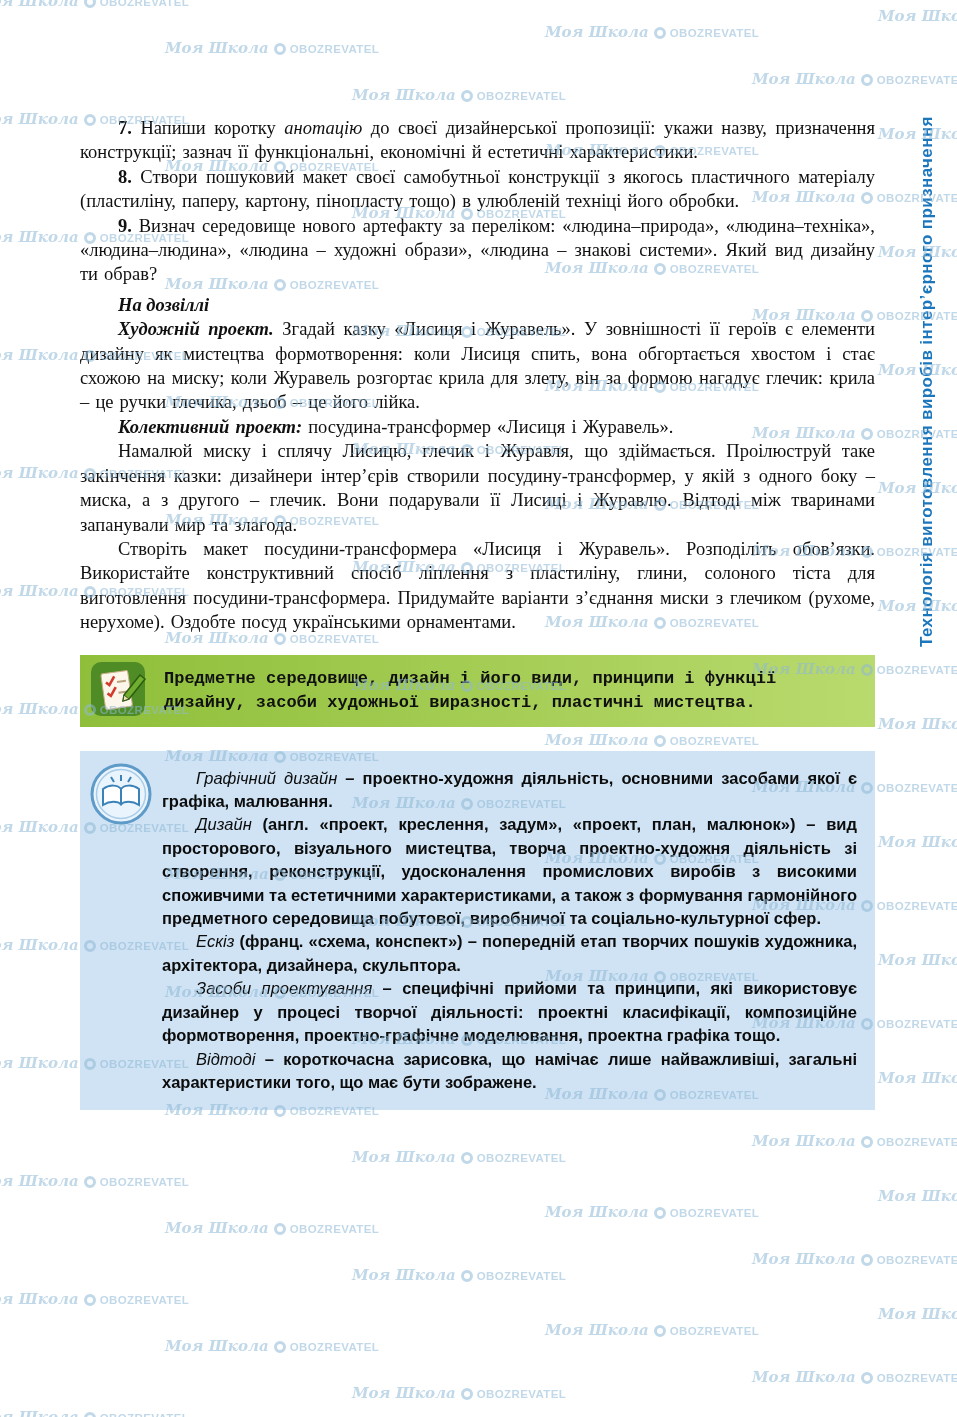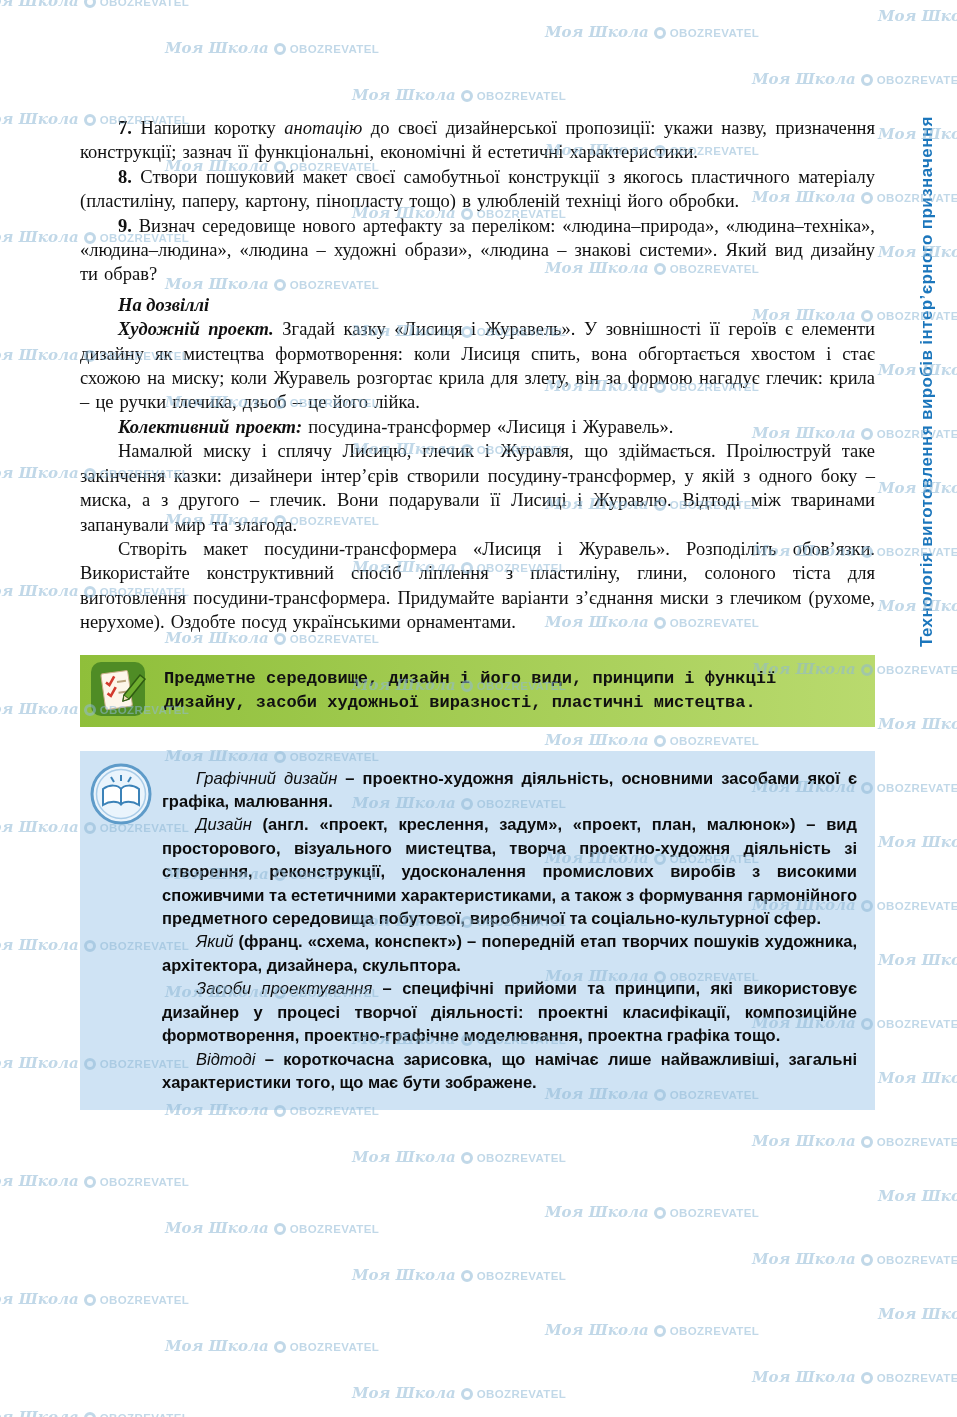--- a/index.html
+++ b/index.html
@@ -121,21 +121,21 @@
           <circle cx="31" cy="31" r="24.5" fill="none" stroke="#a9cce8" stroke-width="1.5"></circle>
           <path d="M13 26 C20 21, 28 22, 31 26 C34 22, 42 21, 49 26 L49 42 C42 37.5, 34 38, 31 41.5 C28 38, 20 37.5, 13 42 Z" fill="#ffffff" stroke="#3b82b8" stroke-width="2"></path>
           <line x1="31" y1="26" x2="31" y2="41" stroke="#3b82b8" stroke-width="2"></line>
           <line x1="31" y1="18" x2="31" y2="12" stroke="#3b82b8" stroke-width="2"></line>
           <line x1="24" y1="19" x2="21" y2="14" stroke="#3b82b8" stroke-width="2"></line>
           <line x1="38" y1="19" x2="41" y2="14" stroke="#3b82b8" stroke-width="2"></line>
         </svg>
       </span>
       <p><span class="term">Графічний дизайн</span><span> – проектно-художня діяльність, основними засобами якої є графіка, малювання.</span></p>
       <p><span class="term">Дизайн</span><span> (англ. «проект, креслення, задум», «проект, план, малюнок») – вид просторового, візуального мистецтва, творча проектно-художня діяльність зі створення, реконструкції, удосконалення промислових виробів з високими споживчими та естетичними характеристиками, а також з формування гармонійного предметного середовища побутової, виробничої та соціально-культурної сфер.</span></p>
-      <p><span class="term">Який</span><span> (франц. «схема, конспект») – попередній етап творчих пошуків художника, архітектора, дизайнера, скульптора.</span></p>
+      <p><span class="term">Ескіз</span><span> (франц. «схема, конспект») – попередній етап творчих пошуків художника, архітектора, дизайнера, скульптора.</span></p>
       <p><span class="term">Засоби проектування</span><span> – специфічні прийоми та принципи, які використовує дизайнер у процесі творчої діяльності: проектні класифікації, композиційне формотворення, проектно-графічне моделювання, проектна графіка тощо.</span></p>
       <p><span class="term">Відтоді</span><span> – короткочасна зарисовка, що намічає лише найважливіші, загальні характеристики того, що має бути зображене.</span></p>
     </div>
 
   </div>
 
   <div class="wm-layer">
       <span class="wm" style="left: -25px; top: -8px;"><span class="wm-script">Моя Школа</span><span class="wm-logo"></span><span class="wm-brand">OBOZREVATEL</span></span>
       <span class="wm" style="left: -25px; top: 110px;"><span class="wm-script">Моя Школа</span><span class="wm-logo"></span><span class="wm-brand">OBOZREVATEL</span></span>
       <span class="wm" style="left: -25px; top: 228px;"><span class="wm-script">Моя Школа</span><span class="wm-logo"></span><span class="wm-brand">OBOZREVATEL</span></span>

